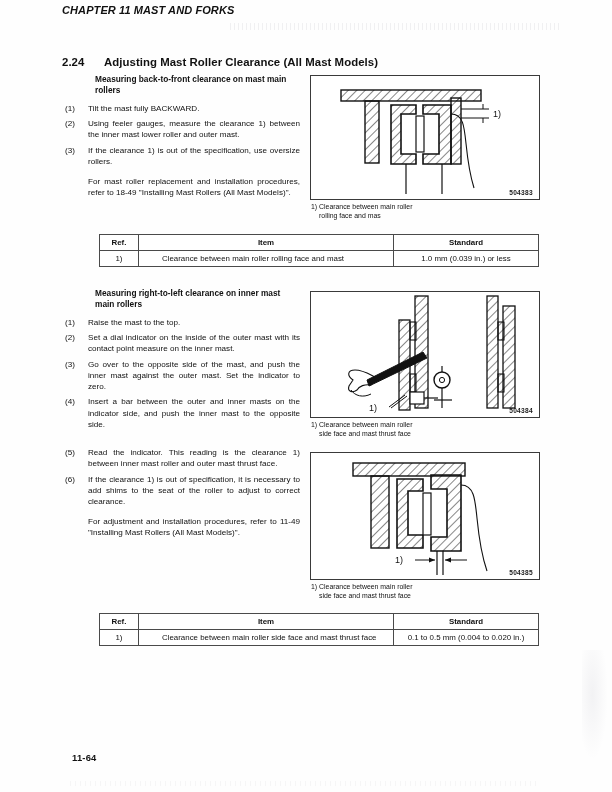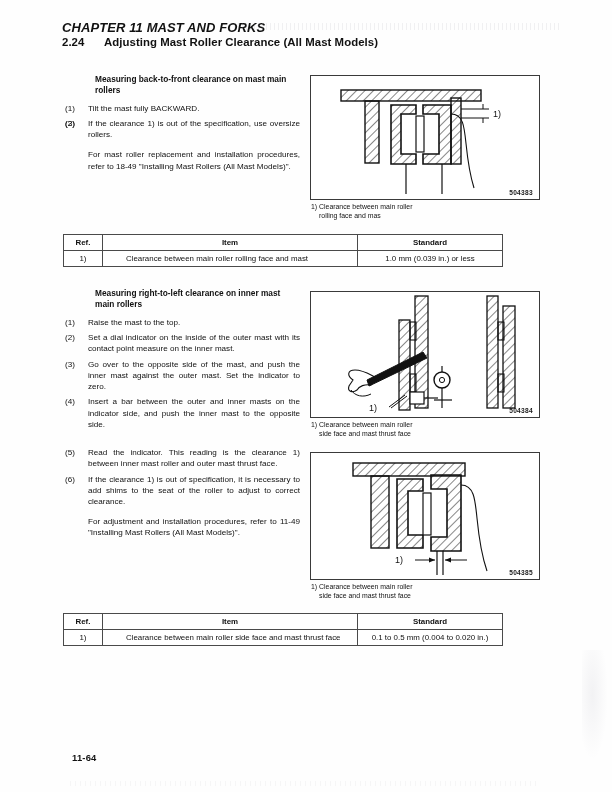--- a/index.html
+++ b/index.html
@@ -19,42 +19,42 @@
   .page {
     position: absolute;
     inset: 0;
     background: #fefefe;
   }
 
   
   .chapter-header {
     position: absolute;
     left: 62px;
-    top: 20px;
-    font-size: 13px;
+    top: 4px;
+    font-size: 11px;
     font-weight: bold;
     font-style: italic;
     letter-spacing: 0.1px;
     color: #111;
   }
   .scan-noise-top {
     position: absolute;
     left: 230px;
     top: 23px;
     width: 330px;
     height: 7px;
     background: repeating-linear-gradient(90deg,
       rgba(170,170,180,0.30) 0px, rgba(170,170,180,0.30) 1px,
       rgba(255,255,255,0) 1px, rgba(255,255,255,0) 4px);
     opacity: .55;
   }
   .section-title {
     position: absolute;
     left: 62px;
-    top: 36px;
+    top: 56px;
     font-size: 11.4px;
     font-weight: bold;
     letter-spacing: 0.05px;
   }
   .section-title .num { display: inline-block; width: 42px; }
 
   
   .textcol {
     position: absolute;
     left: 65px;
@@ -114,20 +114,21 @@
     padding-left: 1px;
   }
   .fig-caption .cap-ind { display: block; padding-left: 8px; }
 
   
   table.spec {
     position: absolute;
     border-collapse: collapse;
     font-size: 7.9px;
     background: #fff;
+    margin-left: 36px;
   }
   table.spec th, table.spec td {
     border: 1px solid #4a4a4a;
     padding: 3px 4px;
     color: #111;
   }
   table.spec th { font-weight: bold; text-align: center; }
   table.spec td { text-align: center; }
   table.spec td.item { text-align: left; padding-left: 23px; }
   .col-ref   { width: 30px; }
@@ -179,20 +180,21 @@
 
   <div class="textcol" style="top:74px;">
     <div class="sub-head">Measuring back-to-front clearance on mast main rollers</div>
     <ol class="steps">
       <li>
         <span class="mark">(1)</span>
         <span>Tilt the mast fully BACKWARD.</span>
       </li>
       <li>
         <span class="mark">(2)</span>
+        <span>Using feeler gauges, measure the clearance 1) between the inner mast lower roller and outer mast.</span>
       </li>
       <li>
         <span class="mark">(3)</span>
         <span>If the clearance 1) is out of the specification, use oversize rollers.</span>
       </li>
     </ol>
     <div class="note-para">For mast roller replacement and installation procedures, refer to 18-49 "Installing Mast Rollers (All Mast Models)".</div>
   </div>
 
   <div class="figure" style="left:310px; top:75px; width:230px;">

